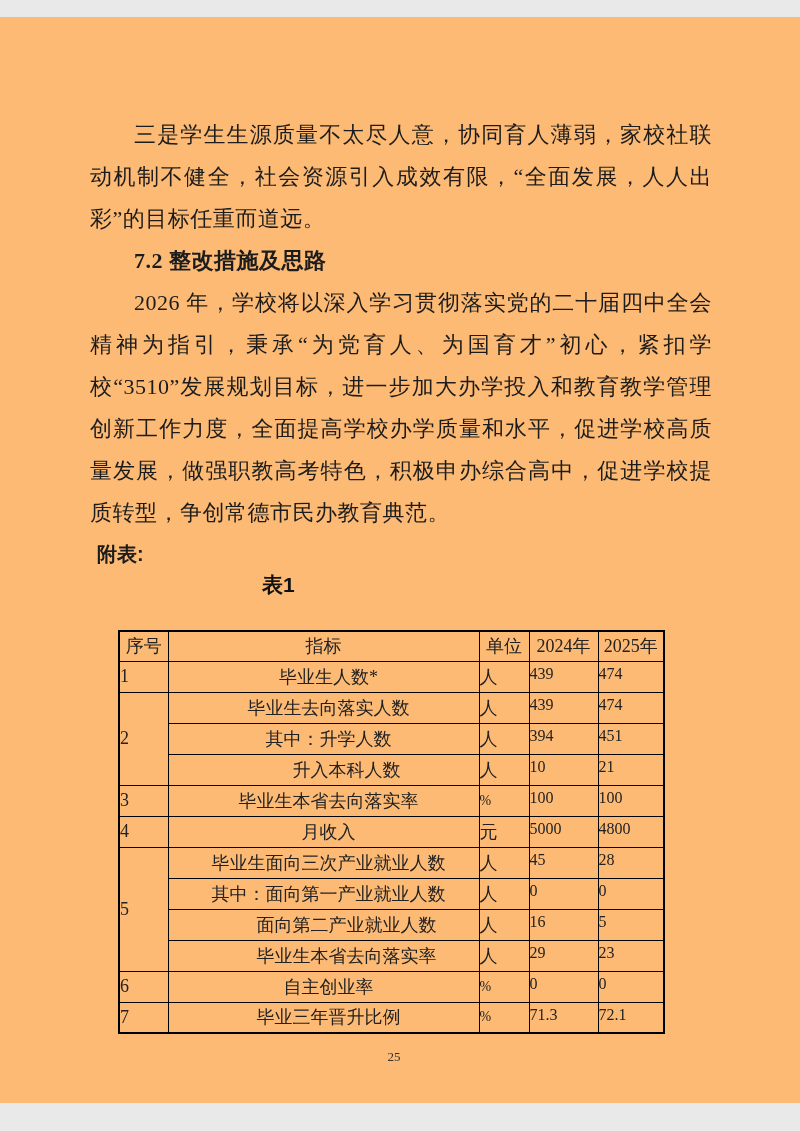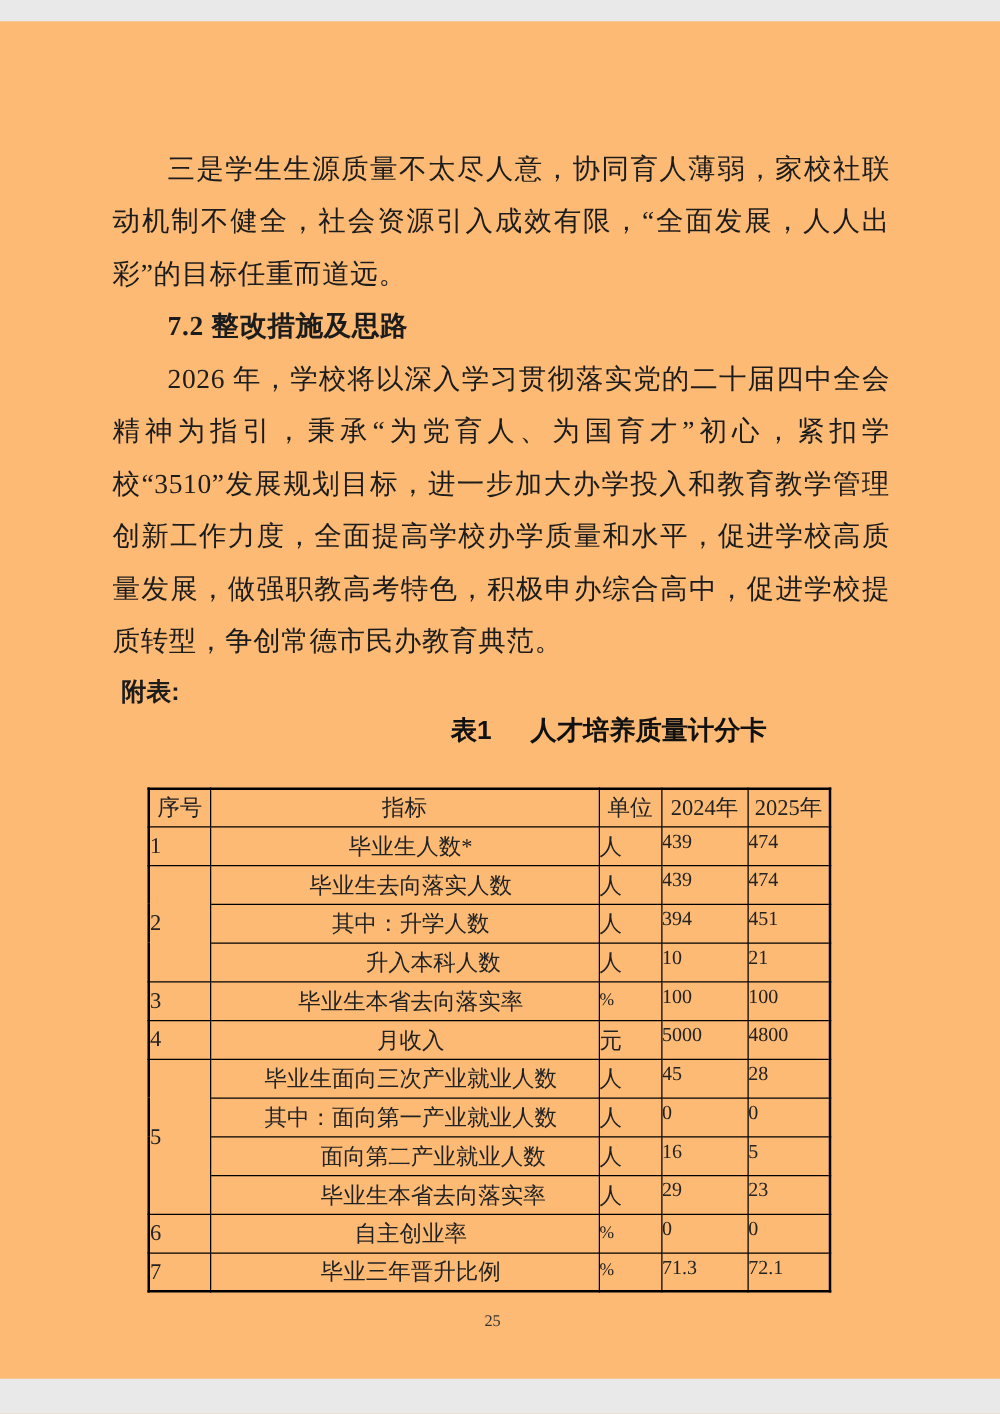--- a/index.html
+++ b/index.html
@@ -43,21 +43,20 @@
     display: flex;
     align-items: center;
     gap: 31px;
     margin-top: 1px;
     margin-left: 172px;
     font-family: "Liberation Sans", "DejaVu Sans", sans-serif;
     font-weight: bold;
     font-size: 21px;
     line-height: 30px;
     color: #111;
-    justify-content: center;
   }
   table.scorecard {
     border-collapse: collapse;
     table-layout: fixed;
     width: 545px;
     margin-left: 28px;
     margin-top: 30px;
     border: 2px solid #000;
     color: #222;
   }
@@ -107,21 +106,20 @@
     <p class="body-par">三是学生生源质量不太尽人意，协同育人薄弱，家校社联动机制不健全，社会资源引入成效有限，“全面发展，人人出彩”的目标任重而道远。</p>
 
     <h2 class="section-heading">7.2 整改措施及思路</h2>
 
     <p class="body-par">2026 年，学校将以深入学习贯彻落实党的二十届四中全会精神为指引，秉承“为党育人、为国育才”初心，紧扣学校“3510”发展规划目标，进一步加大办学投入和教育教学管理创新工作力度，全面提高学校办学质量和水平，促进学校高质量发展，做强职教高考特色，积极申办综合高中，促进学校提质转型，争创常德市民办教育典范。</p>
 
     <div class="appendix-label">附表:</div>
 
     <div class="table-title">
       <span>表1</span>
-      <span>人才培养质量计分卡</span>
     </div>
 
     <table class="scorecard">
       <colgroup>
         <col style="width:49px">
         <col style="width:311px">
         <col style="width:50px">
         <col style="width:69px">
         <col style="width:66px">
       </colgroup>

